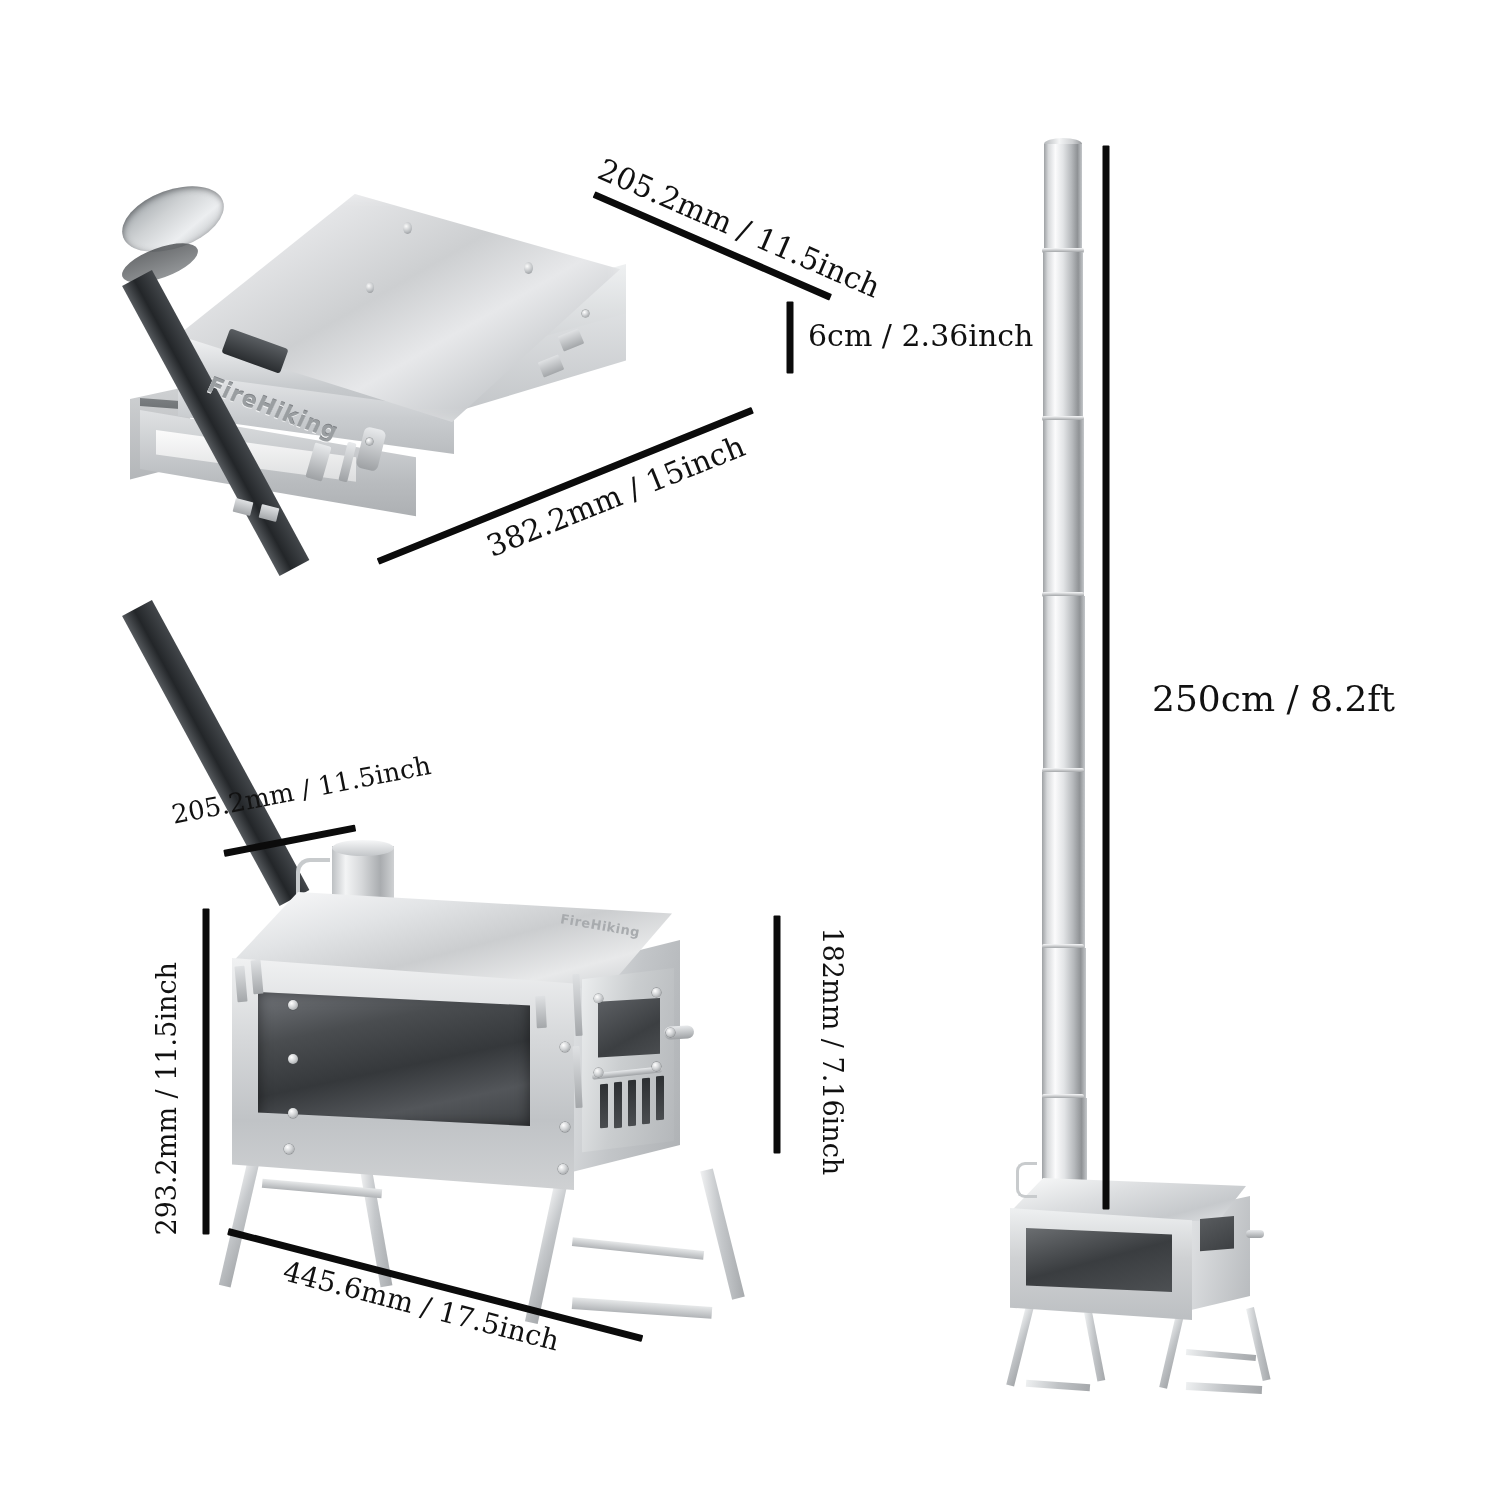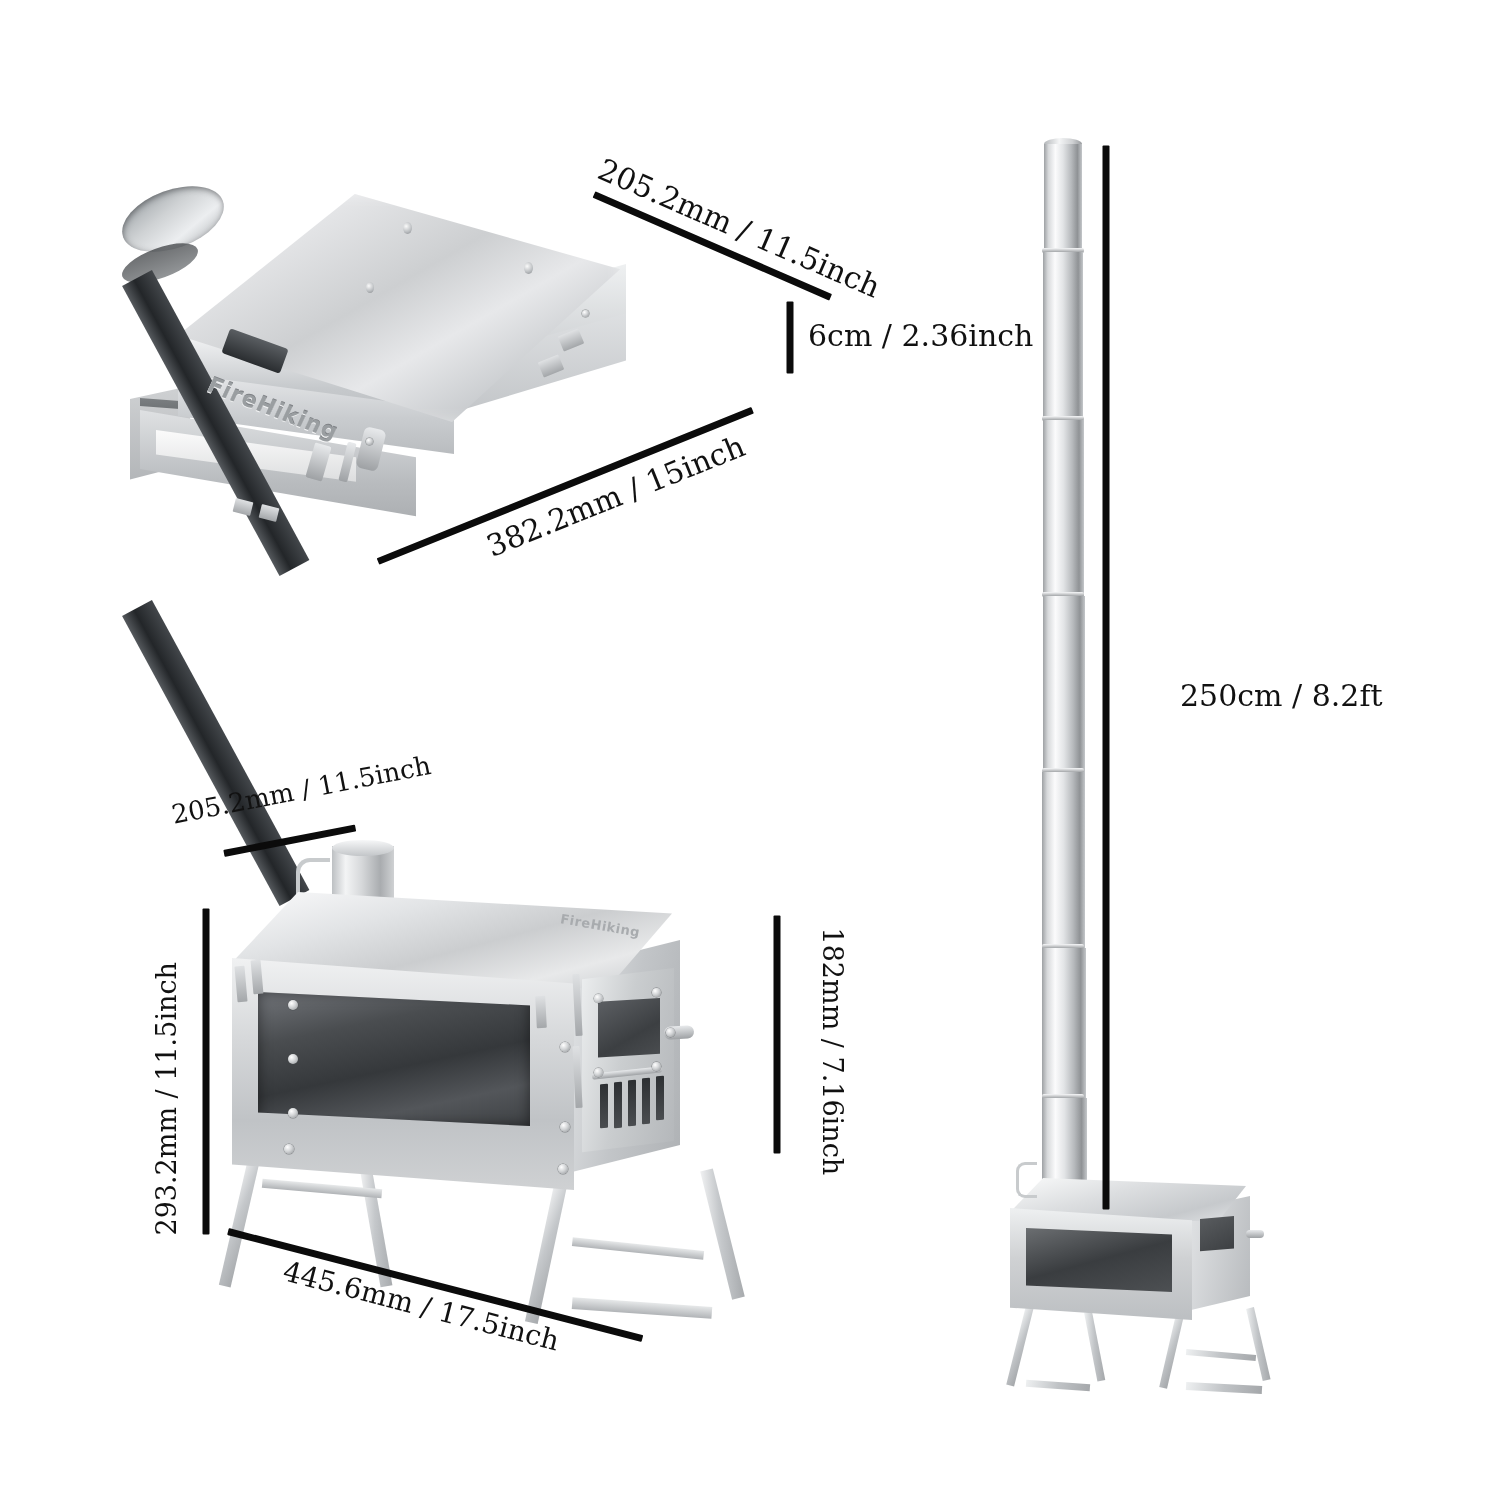--- a/index.html
+++ b/index.html
@@ -283,15 +283,15 @@
     <div class="fs fs-top"></div>
     <div class="fs fs-front"></div>
     <div class="fs fs-window"></div>
     <div class="fs fs-doorwin"></div>
     <div class="pk-latch" style="left:246px;top:1100px;width:18px;height:8px;border-radius:5px;"></div>
     <div class="st-spark" style="position:absolute;left:16px;top:1032px;width:18px;height:30px;
          border:3px solid #c8cbcd;border-right:none;border-radius:9px 0 0 9px;"></div>
   </div>
 
   <div class="dline" style="left:1106px;top:142px;width:1064px;height:7px;transform:rotate(90deg);"></div>
-  <div class="dlabel" style="left:1180px;top:678px;font-size:30px;">250cm / 8.2ft</div>
+  <div class="dlabel" style="left:1152px;top:678px;font-size:36px;">250cm / 8.2ft</div>
 
 </div>
 
 </body></html>

